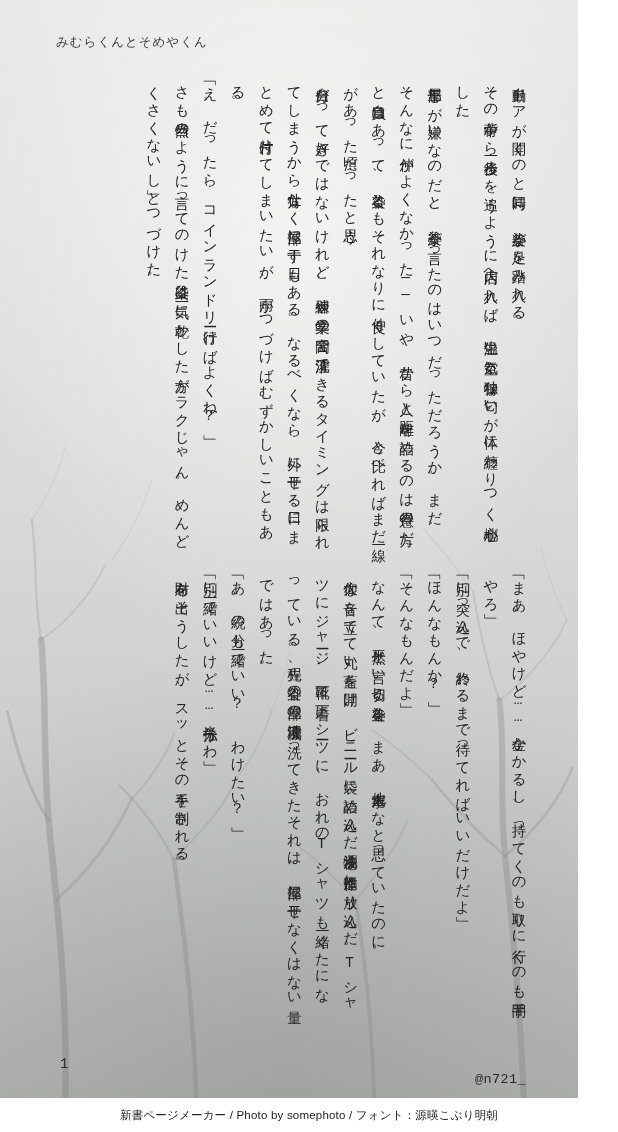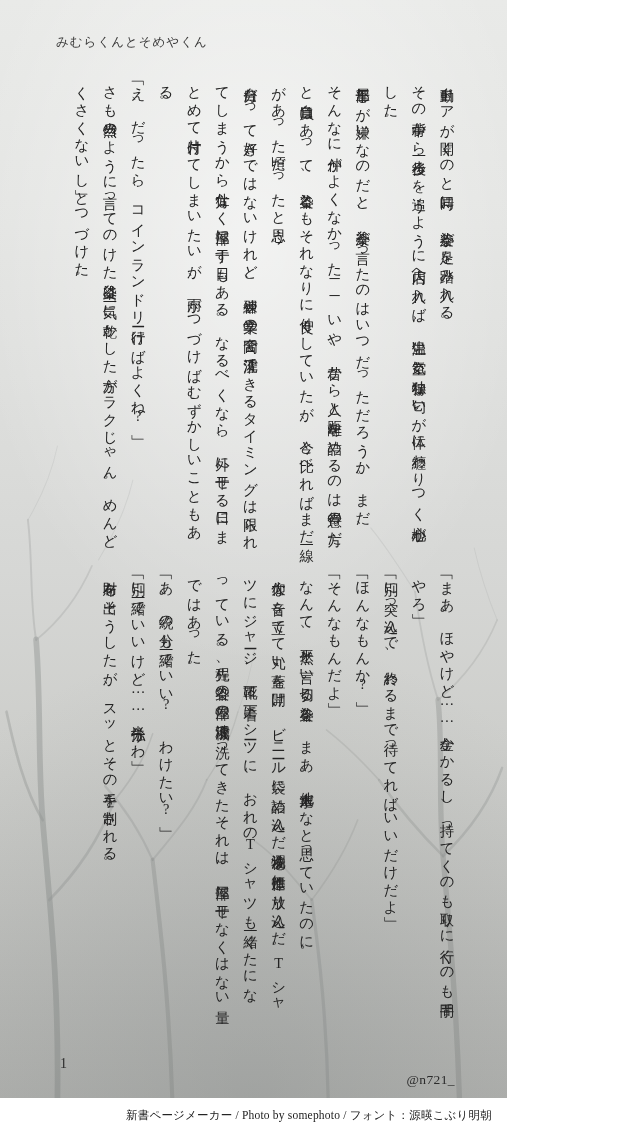--- a/index.html
+++ b/index.html
@@ -20,24 +20,25 @@
     height: 1132px;
     background: #ffffff;
     overflow: hidden;
   }
 
   
   #sheet {
     position: absolute;
     left: 0;
     top: 0;
-    width: 507px;
+    width: 578px;
     height: 1098px;
     overflow: hidden;
     background: #d7d8d6;
+    font-family: Liberation Mono, monospace;
   }
 
   
   #bg-sky {
     position: absolute;
     inset: 0;
     background:
       linear-gradient(to bottom,
         #e9eae8 0%,
         #e4e5e3 18%,
@@ -135,21 +136,21 @@
     height: 34px;
     background: #ffffff;
     display: flex;
     align-items: center;
     justify-content: center;
   }
   #footer .credit {
     font-size: 11.5px;
     color: #1a1a1a;
     letter-spacing: 0.2px;
-    font-family: Liberation Serif, serif;
+    font-family: Liberation Sans, sans-serif;
   }
 </style>
 </head>
 <body>
 
 <div id="page">
 
   <div id="sheet">
 
     <div id="bg-sky"></div>

